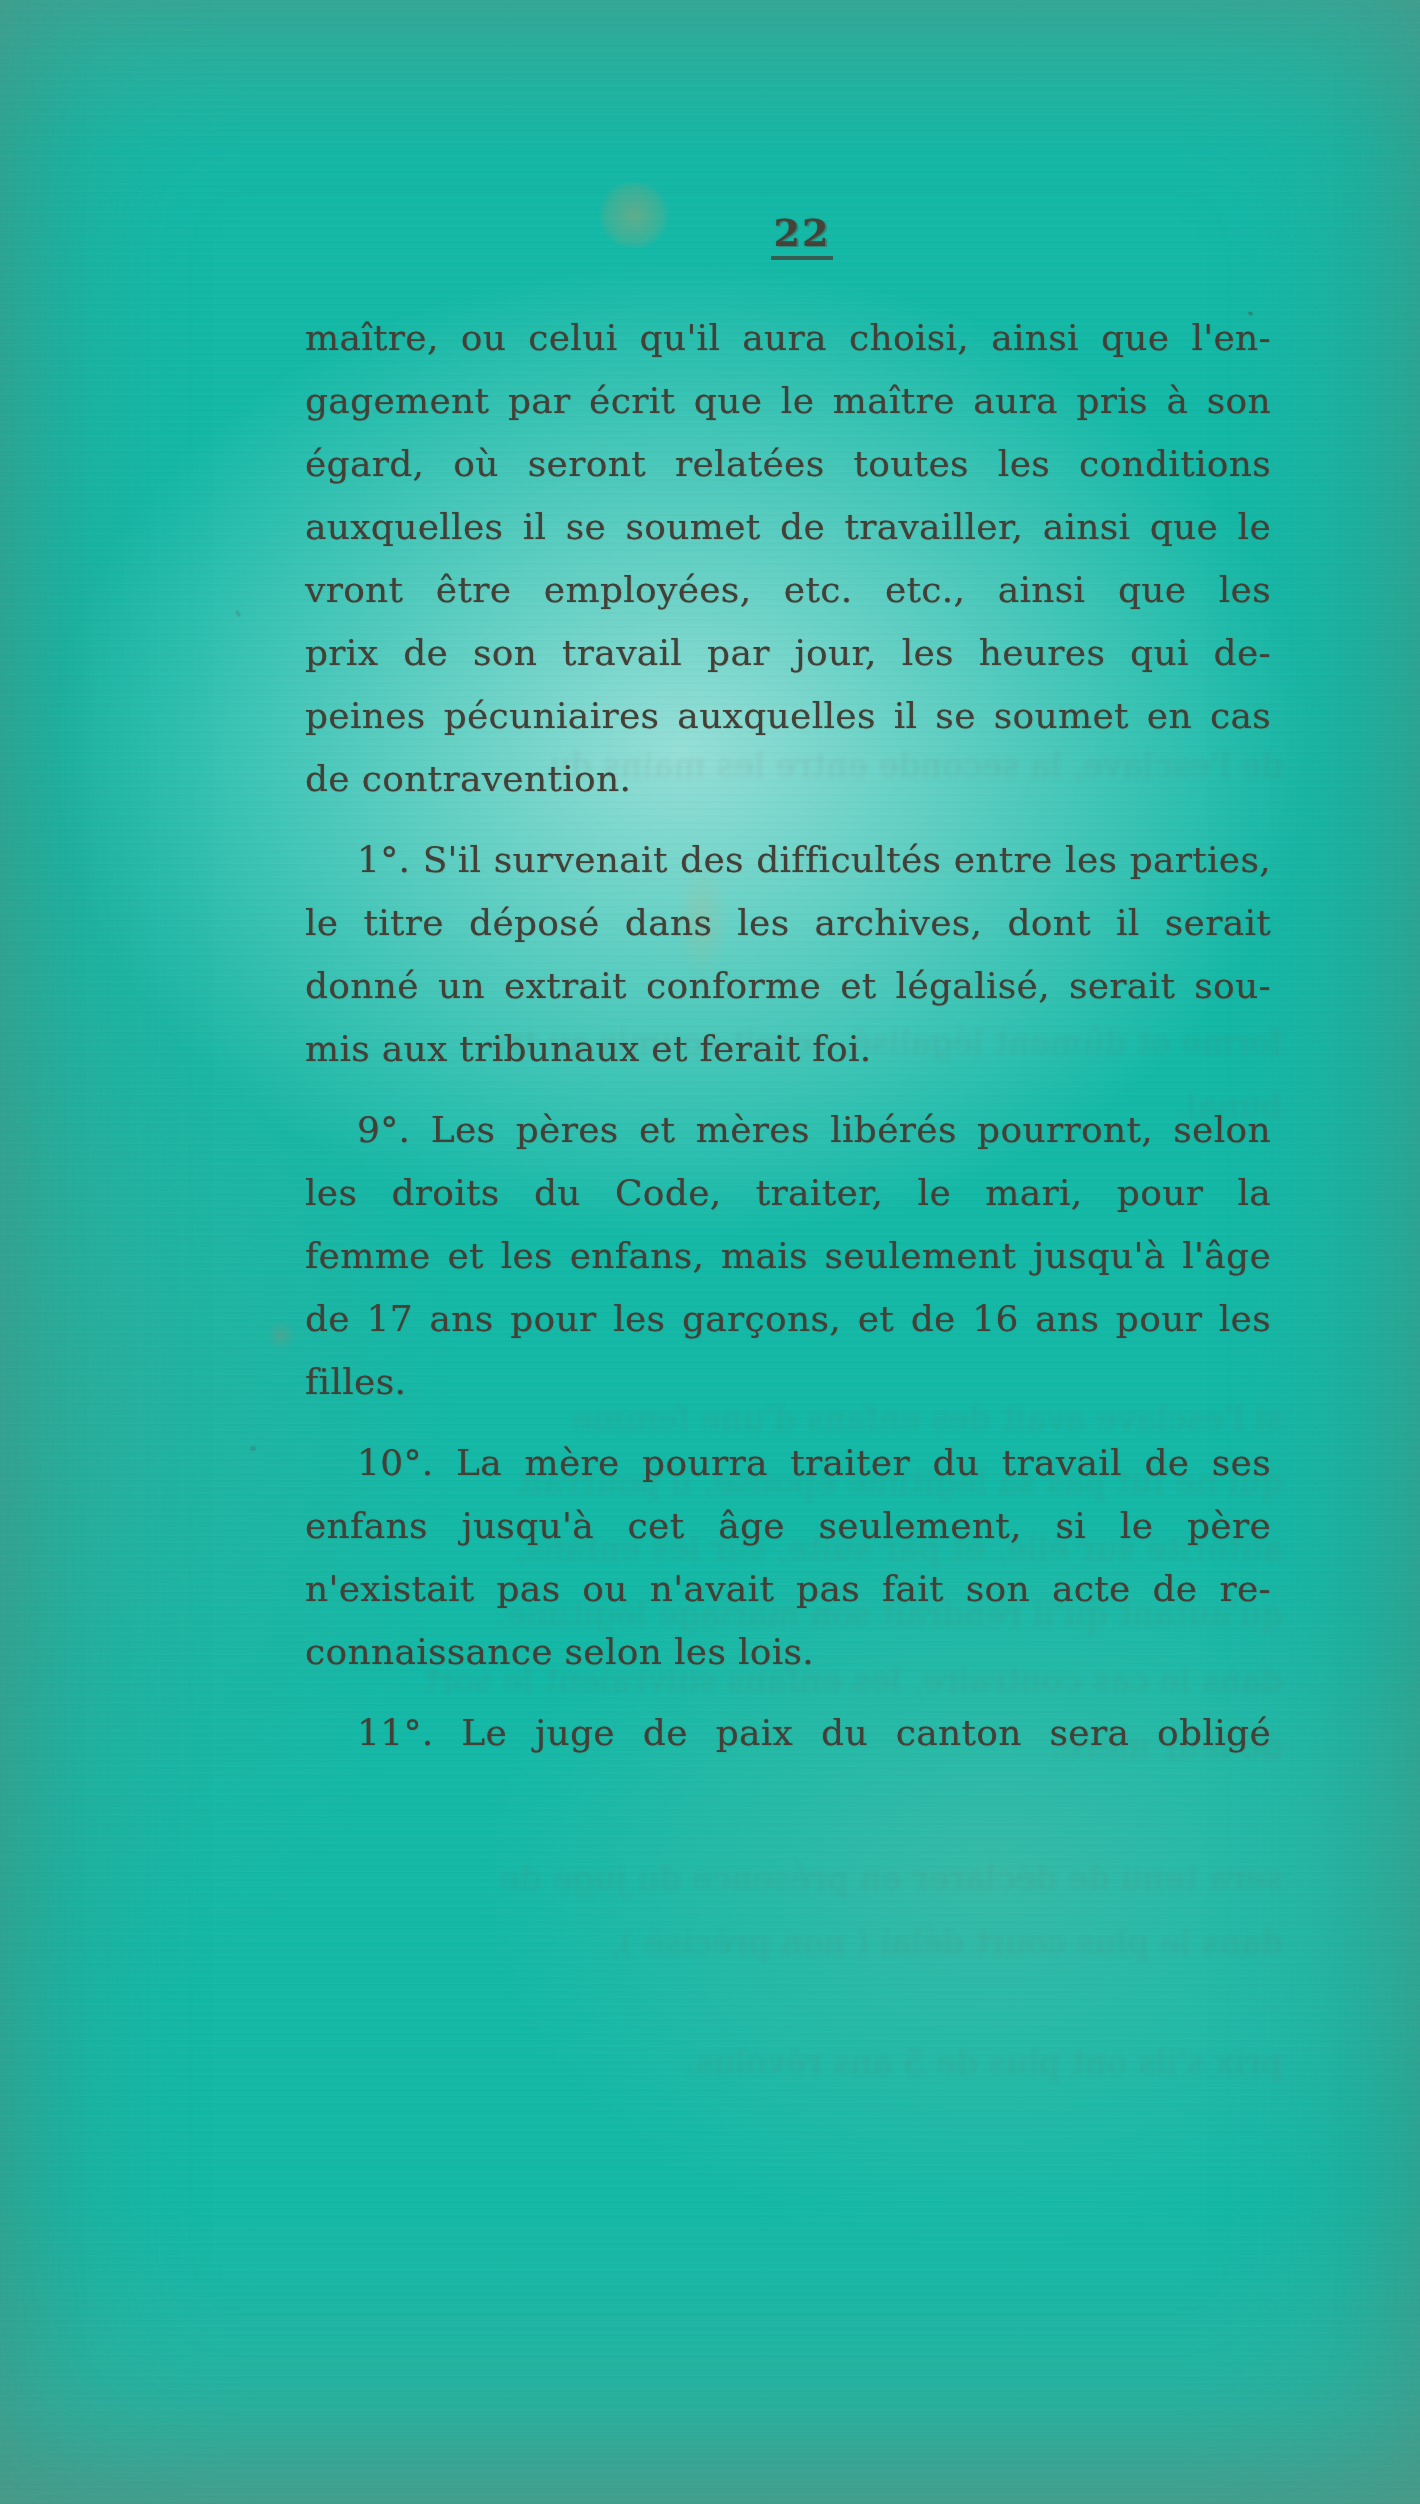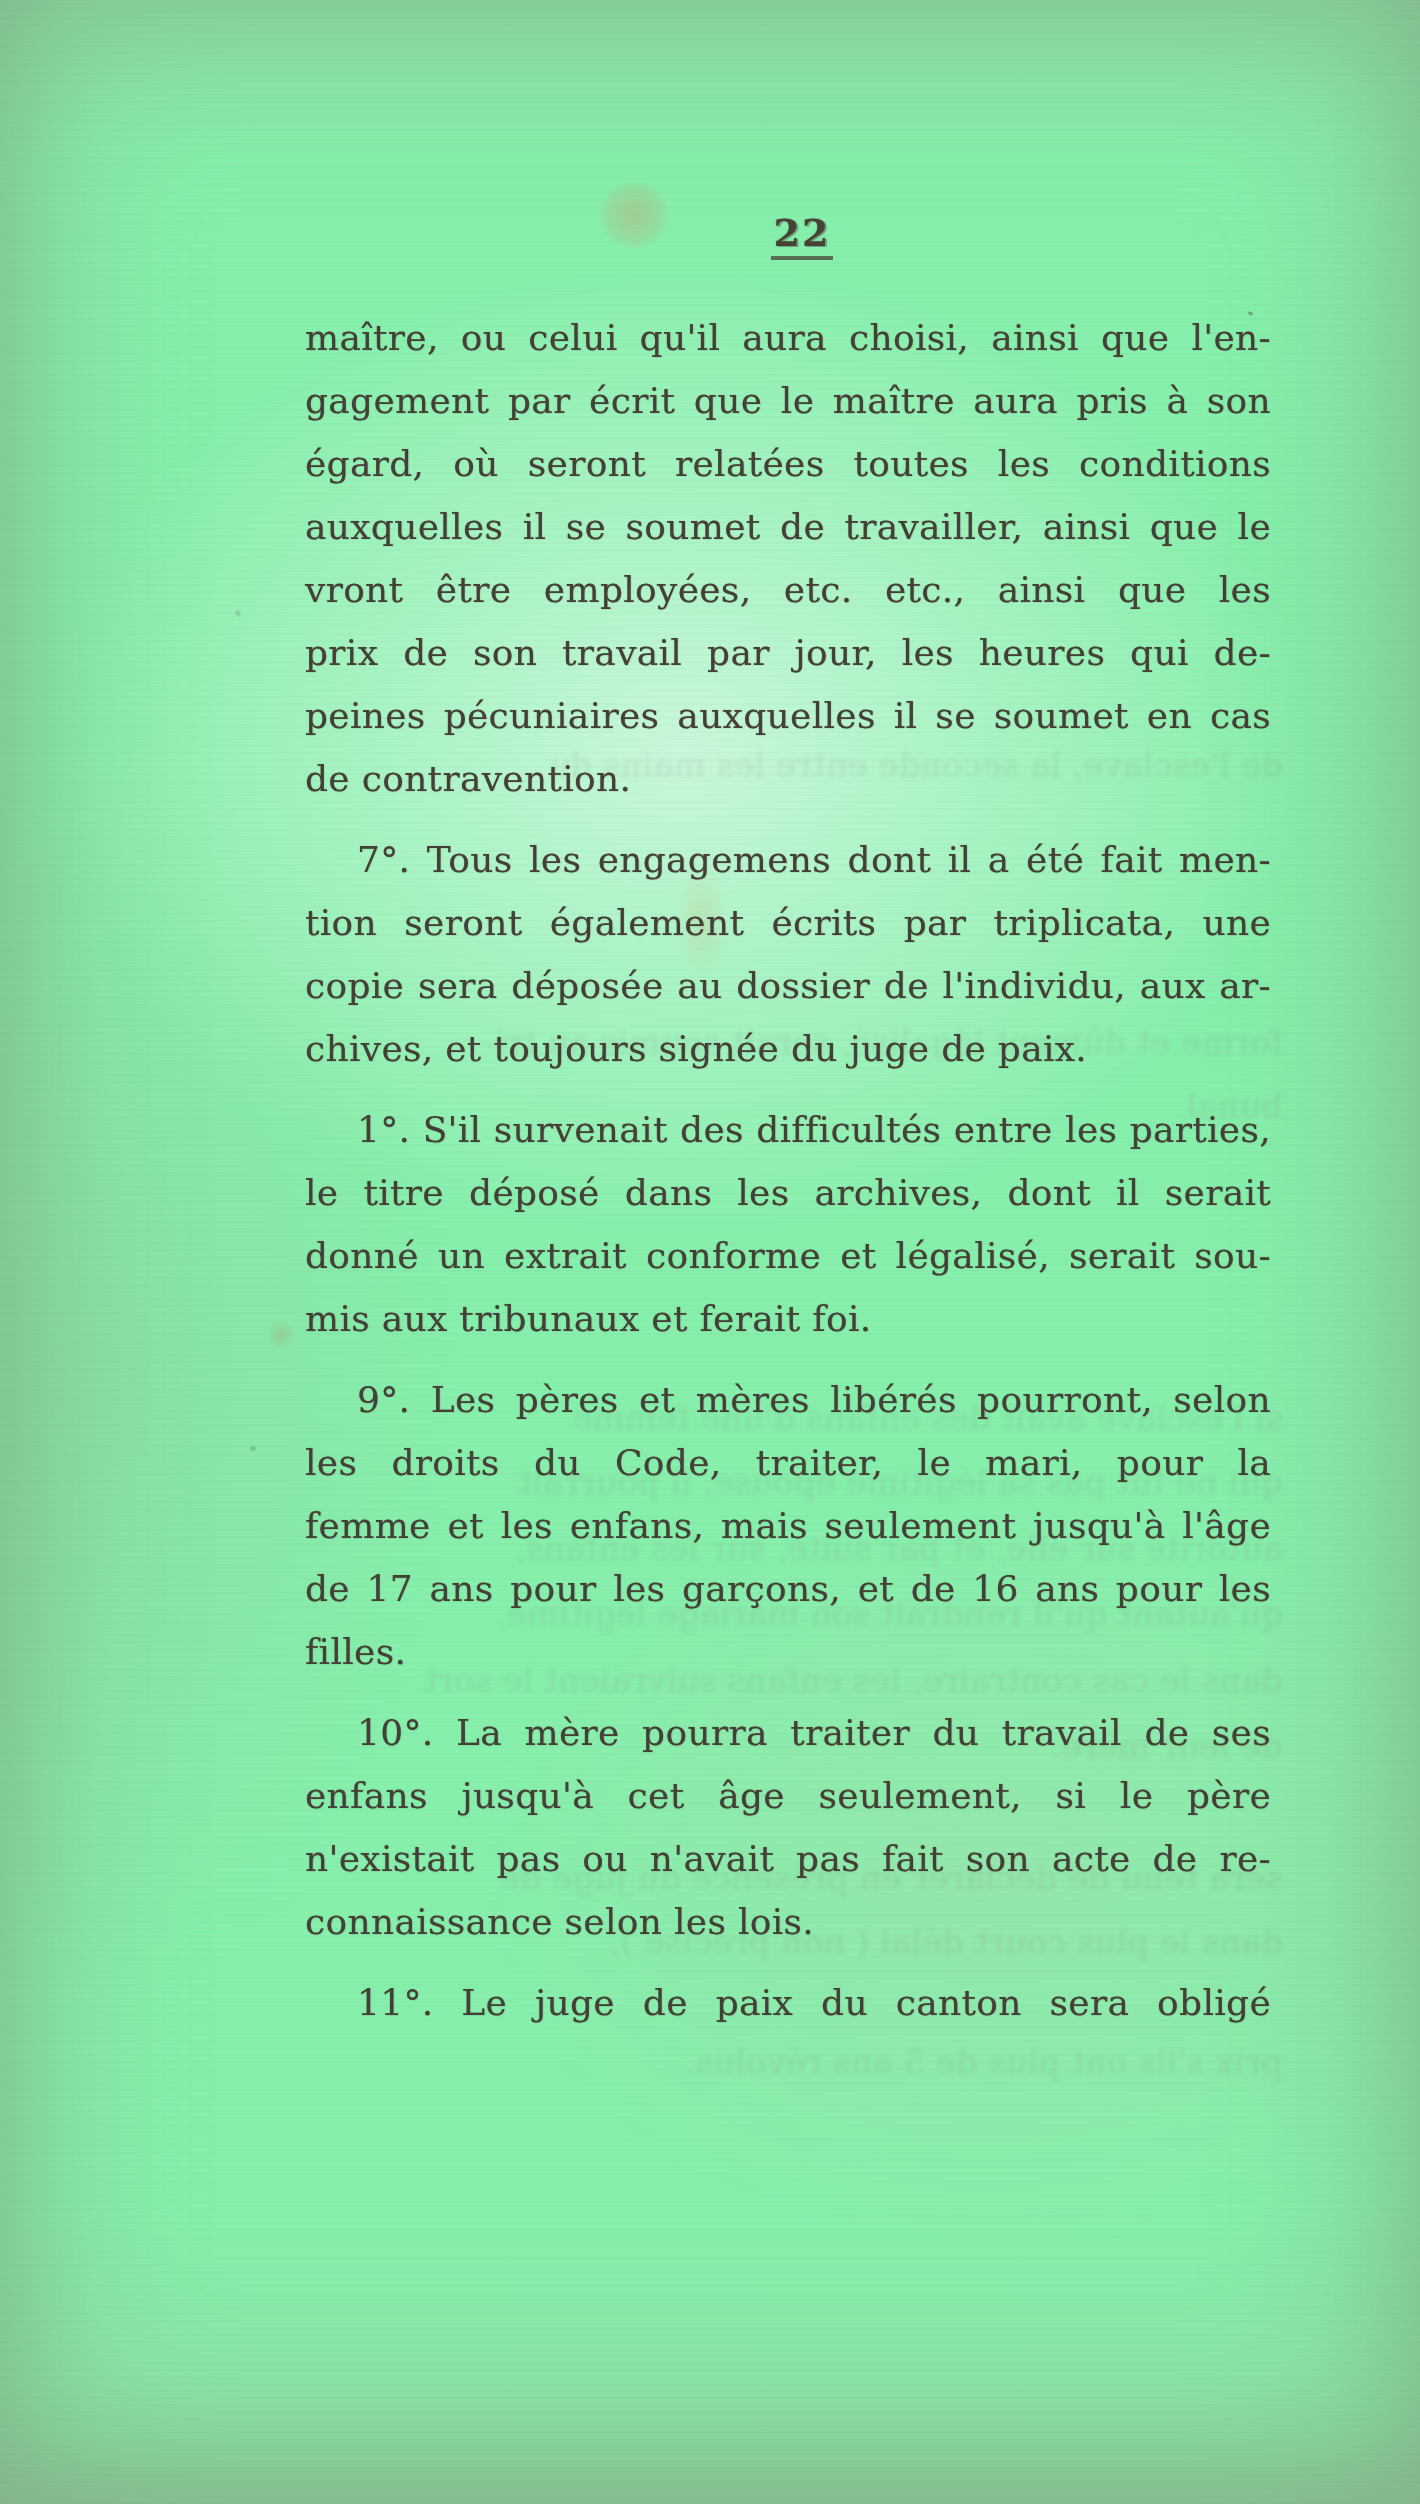--- a/index.html
+++ b/index.html
@@ -37,21 +37,21 @@
     text-shadow:0 0 1px rgba(64,60,52,0.45), 1px 1px 0 rgba(64,60,52,0.06);}
   .para{margin:12px;}
   .para.indented{margin-top:18px;}
   .line{text-align:justify;text-align-last:justify;white-space:normal;}
   .line-first-indent{padding-left:52px;}
   .line-last{text-align-last:left;}
 </style>
 </head>
 <body>
 
-<div class="page" style="background-color: #86efac;">
+<div class="page" style="background-color: #14b8a6;">
   <div class="mottle"></div>
   <div class="scanlines"></div>
 
   <div class="ghost-layer" id="ghost-layer">
       <div class="ghost-line" style="top: 745px; color: rgb(109, 101, 88);">de l'esclave, la seconde entre les mains du</div>
       <div class="ghost-line" style="top: 1022px; color: rgb(109, 101, 88);">forme et dûment légalisé, serait soumis au tri-</div>
       <div class="ghost-line" style="top: 1086px; color: rgb(109, 101, 88);">bunal.</div>
       <div class="ghost-line" style="top: 1398px; color: rgb(109, 101, 88);">si l'esclave avait des enfans d'une femme</div>
       <div class="ghost-line" style="top: 1462px; color: rgb(109, 101, 88);">qui ne fut pas sa légitime épouse, il pourrait</div>
       <div class="ghost-line" style="top: 1528px; color: rgb(109, 101, 88);">autorité sur elle, et par suite, sur les enfans,</div>
@@ -79,26 +79,20 @@
         <div class="line">maître, ou celui qu'il aura choisi, ainsi que l'en-</div>
         <div class="line">gagement par écrit que le maître aura pris à son</div>
         <div class="line">égard, où seront relatées toutes les conditions</div>
         <div class="line">auxquelles il se soumet de travailler, ainsi que le</div>
         <div class="line">vront être employées, etc. etc., ainsi que les</div>
         <div class="line">prix de son travail par jour, les heures qui de-</div>
         <div class="line">peines pécuniaires auxquelles il se soumet en cas</div>
         <div class="line line-last">de contravention.</div>
       </div>
       <div class="para indented">
-        <div class="line line-first-indent">7°. Tous les engagemens dont il a été fait men-</div>
-        <div class="line">tion seront également écrits par triplicata, une</div>
-        <div class="line">copie sera déposée au dossier de l'individu, aux ar-</div>
-        <div class="line line-last">chives, et toujours signée du juge de paix.</div>
-      </div>
-      <div class="para indented">
         <div class="line line-first-indent">1°. S'il survenait des difficultés entre les parties,</div>
         <div class="line">le titre déposé dans les archives, dont il serait</div>
         <div class="line">donné un extrait conforme et légalisé, serait sou-</div>
         <div class="line line-last">mis aux tribunaux et ferait foi.</div>
       </div>
       <div class="para indented">
         <div class="line line-first-indent">9°. Les pères et mères libérés pourront, selon</div>
         <div class="line">les droits du Code, traiter, le mari, pour la</div>
         <div class="line">femme et les enfans, mais seulement jusqu'à l'âge</div>
         <div class="line">de 17 ans pour les garçons, et de 16 ans pour les</div>

